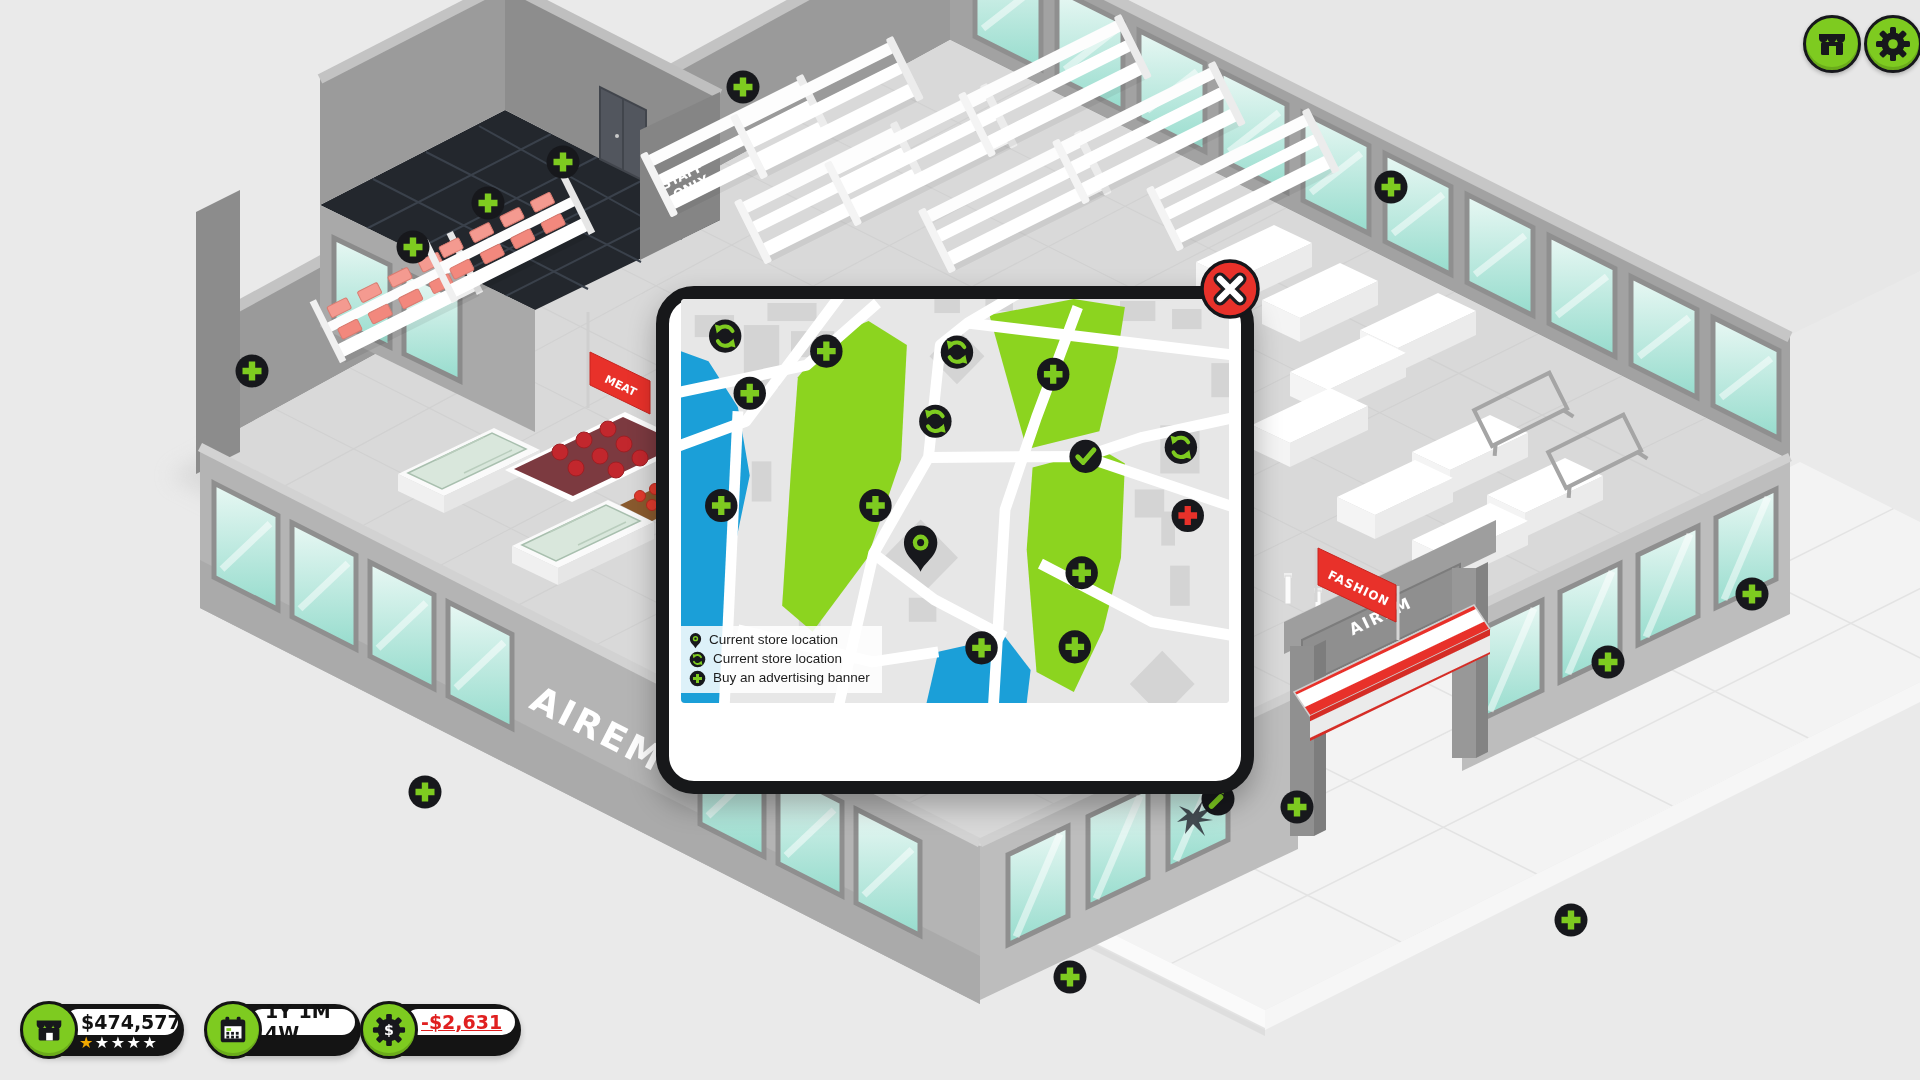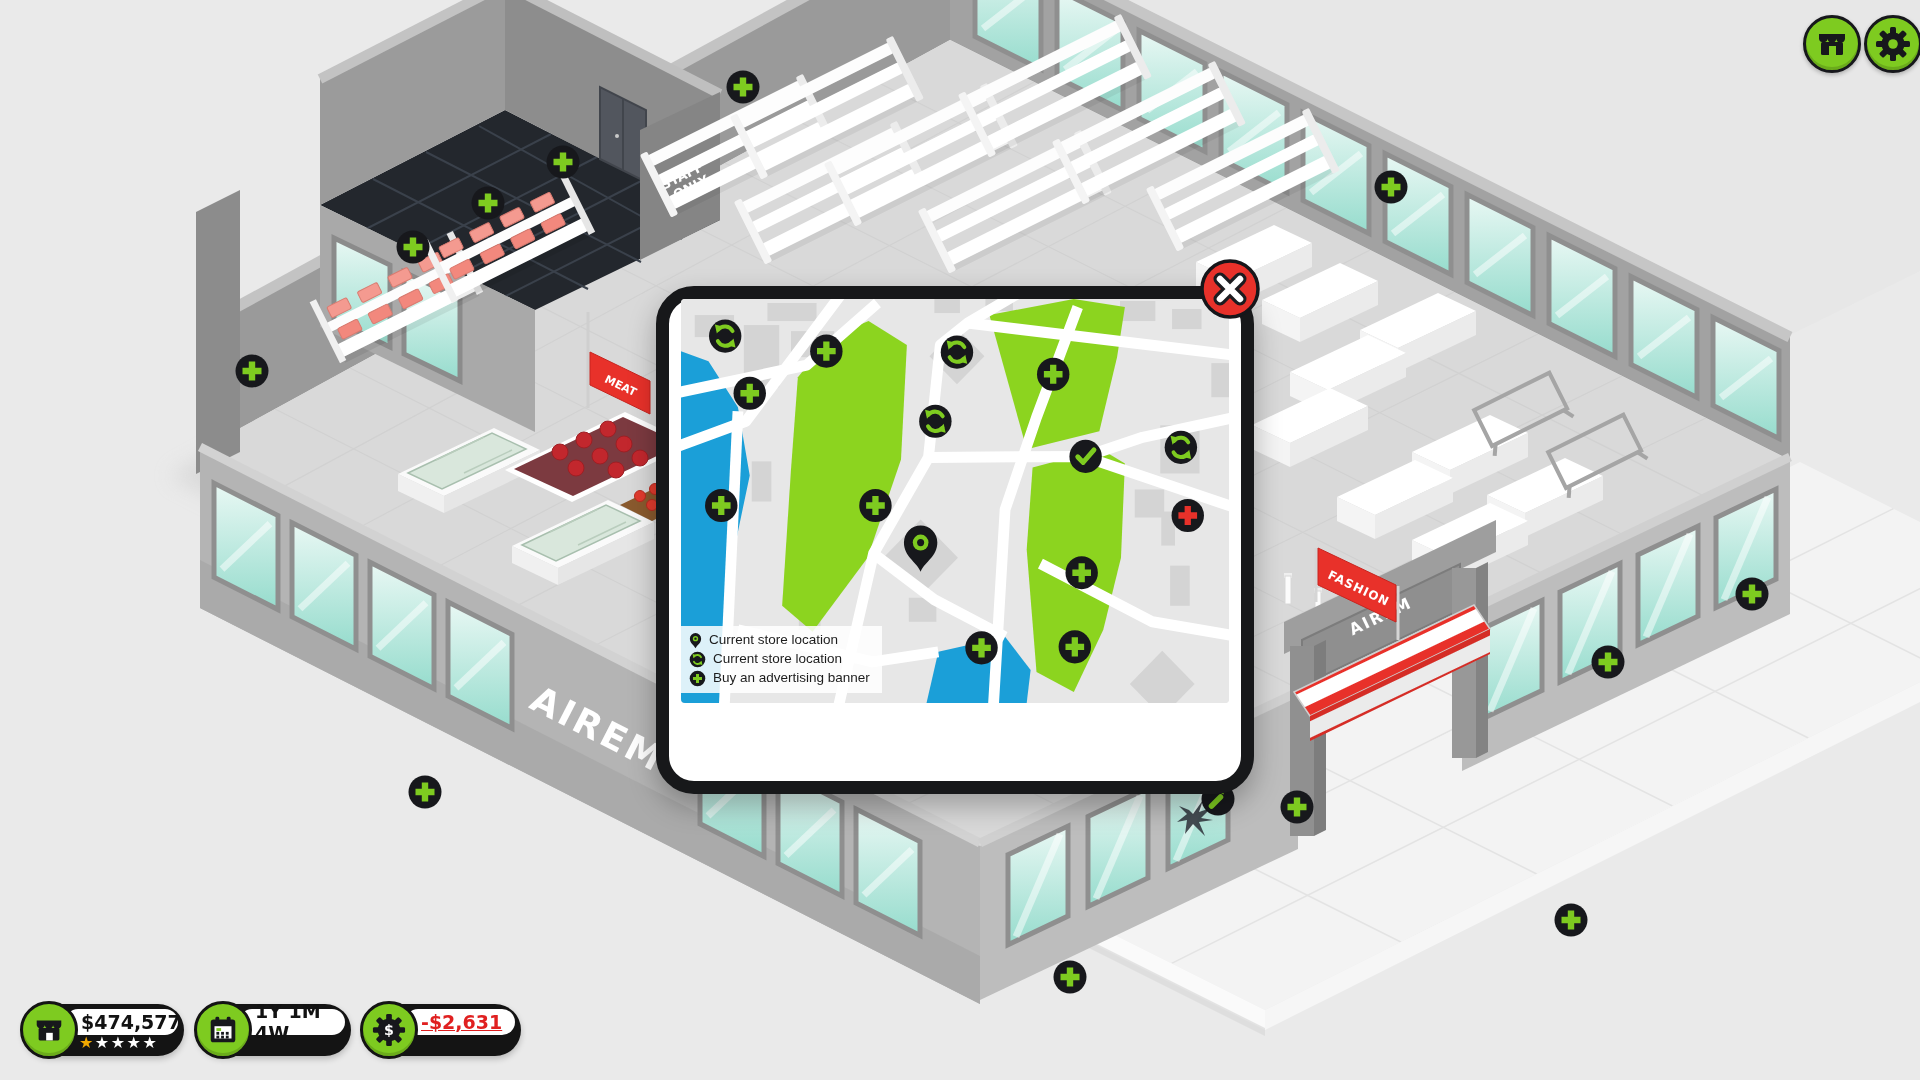--- a/index.html
+++ b/index.html
@@ -25,21 +25,21 @@
   
   .round-btn{position:absolute;top:15px;width:58px;height:58px;border-radius:50%;
     background:#7ecb20;border:3px solid #17181c;box-sizing:border-box;padding:0;cursor:pointer;
     display:flex;align-items:center;justify-content:center;
     box-shadow:0 2px 4px rgba(0,0,0,.25), inset 0 -3px 0 rgba(0,0,0,.15);}
   #btn-shop{left:1803px;} #btn-settings{left:1864px;}
 
   
   .pill{position:absolute;top:1004px;height:52px;background:#141414;border-radius:27px;
     box-shadow:0 3px 6px rgba(0,0,0,.22);}
-  #pill-store{left:23px;width:161px;} #pill-time{left:197px;width:154px;} #pill-finance{left:363px;width:158px;}
+  #pill-store{left:23px;width:161px;} #pill-time{left:207px;width:154px;} #pill-finance{left:363px;width:158px;}
   .icon-circle{position:absolute;left:-3px;top:-3px;width:58px;height:58px;border-radius:50%;
     background:#7ecb20;border:3px solid #141414;box-sizing:border-box;
     display:flex;align-items:center;justify-content:center;box-shadow:inset 0 -3px 0 rgba(0,0,0,.15);}
   .band{position:absolute;left:42px;right:6px;top:5px;height:26px;background:#fff;border-radius:13px;
     display:flex;align-items:center;padding-left:16px;
     font-family:"DejaVu Sans",sans-serif;font-weight:bold;font-size:19px;color:#121212;box-sizing:border-box;}
   #pill-finance .band{color:#e02020;text-decoration:underline;}
   .stars{position:absolute;left:56px;top:29px;font-size:16px;letter-spacing:1.5px;color:#ffffff;
     font-family:"DejaVu Sans",sans-serif;}
   .stars .filled{color:#f2a900;}

